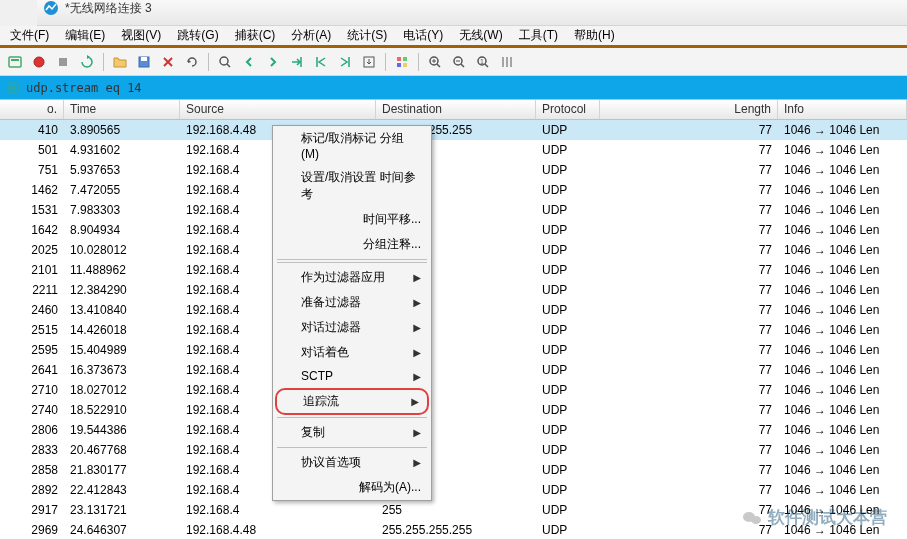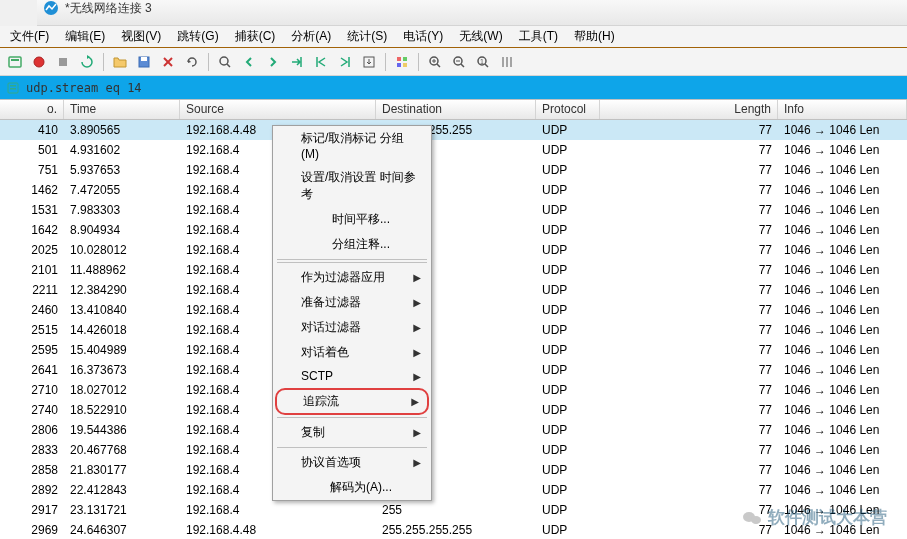--- a/index.html
+++ b/index.html
@@ -1,20 +1,20 @@
 <!DOCTYPE html>
 <html><head>
 <meta charset="utf-8">
 <style>
 * { margin: 0; padding: 0; box-sizing: border-box; font-family: "Microsoft YaHei", Arial, sans-serif; }
 body { width: 907px; height: 539px; background: #f0f0f0; font-size: 12px; overflow: hidden; }
 .title-bar { background: linear-gradient(to bottom, #f8f8f8, #e8e8e8); height: 26px; display: flex; padding: 0 6px; border-bottom: 1px solid #d4d4d4; margin-left: 37px; }
 .title-bar .icon { width: 16px; height: 16px; margin-right: 6px; display: inline-flex; }
 .title-bar span { color: #333; }
-.menu-bar { background: #f4f4f4; height: 22px; display: flex; align-items: center; padding: 0 2px; border-bottom: 1px solid #a16207; }
+.menu-bar { background: #f4f4f4; height: 22px; display: flex; align-items: center; padding: 0 2px; border-bottom: 3px solid #a16207; }
 .menu-bar .item { padding: 3px 8px; cursor: default; }
 .toolbar { background: #f4f4f4; height: 28px; display: flex; align-items: center; padding: 0 4px; border-bottom: 1px solid #d4d4d4; gap: 2px; }
 .toolbar .btn { width: 22px; height: 22px; display: inline-flex; align-items: center; justify-content: center; border: 1px solid transparent; border-radius: 2px; }
 .toolbar .sep { width: 1px; height: 18px; background: #c0c0c0; margin: 0 3px; }
 .filter-bar { background: #0ea5e9; height: 24px; display: flex; align-items: center; padding: 0 6px; border-bottom: 1px solid #c0c0c0; }
 .filter-bar .icon { width: 14px; height: 14px; margin-right: 6px; display: inline-flex; }
 .filter-bar input { flex: 1; background: transparent; border: none; outline: none; font-family: "Consolas", monospace; font-size: 12px; color: #333; }
 .packet-list { background: #fff; overflow-y: auto; height: 443px; font-family: "Consolas", "Courier New", monospace; }
 .headers { display: flex; background: linear-gradient(to bottom, #ffffff, #e8e8e8); border-bottom: 1px solid #c0c0c0; height: 20px; font-family: "Microsoft YaHei", Arial, sans-serif; }
 .headers .col { padding: 2px 6px; border-right: 1px solid #d4d4d4; color: #333; }
@@ -22,21 +22,21 @@
 .row.sel { background: #cbe8f6; }
 .row .col { padding: 1px 6px; white-space: nowrap; overflow: hidden; color: #000; }
 .c-no { width: 64px; text-align: right; }
 .c-time { width: 116px; }
 .c-src { width: 196px; }
 .c-dst { width: 160px; }
 .c-proto { width: 64px; }
 .c-len { width: 178px; text-align: right; }
 .c-info { flex: 1; }
 .context-menu { position: absolute; top: 125px; left: 272px; width: 160px; background: #f4f4f4; border: 1px solid #a0a0a0; box-shadow: 2px 2px 4px rgba(0,0,0,0.3); z-index: 100; }
-.context-menu .mi { padding: 4px 10px 4px 28px; font-size: 12px; display: flex; justify-content: center; align-items: center; cursor: default; position: relative; }
+.context-menu .mi { padding: 4px 10px 4px 28px; font-size: 12px; display: flex; justify-content: flex-end; align-items: center; cursor: default; position: relative; }
 .context-menu .sep { height: 1px; background: #c0c0c0; margin: 2px 4px; }
 .context-menu .arrow { color: #333; font-size: 10px; margin-left: auto; }
 .context-menu .mi.hl { border: 2px solid #e04040; border-radius: 10px; margin: 1px 2px; padding: 3px 8px 3px 26px; }
 .watermark { position: absolute; right: 20px; bottom: 10px; display: flex; align-items: center; opacity: 0.45; font-size: 17px; font-weight: bold; color: #0c4a6e; }
 .watermark .wx { width: 20px; height: 20px; margin-right: 6px; }
 svg { display: block; }
 </style>
 </head>
 <body>
 

